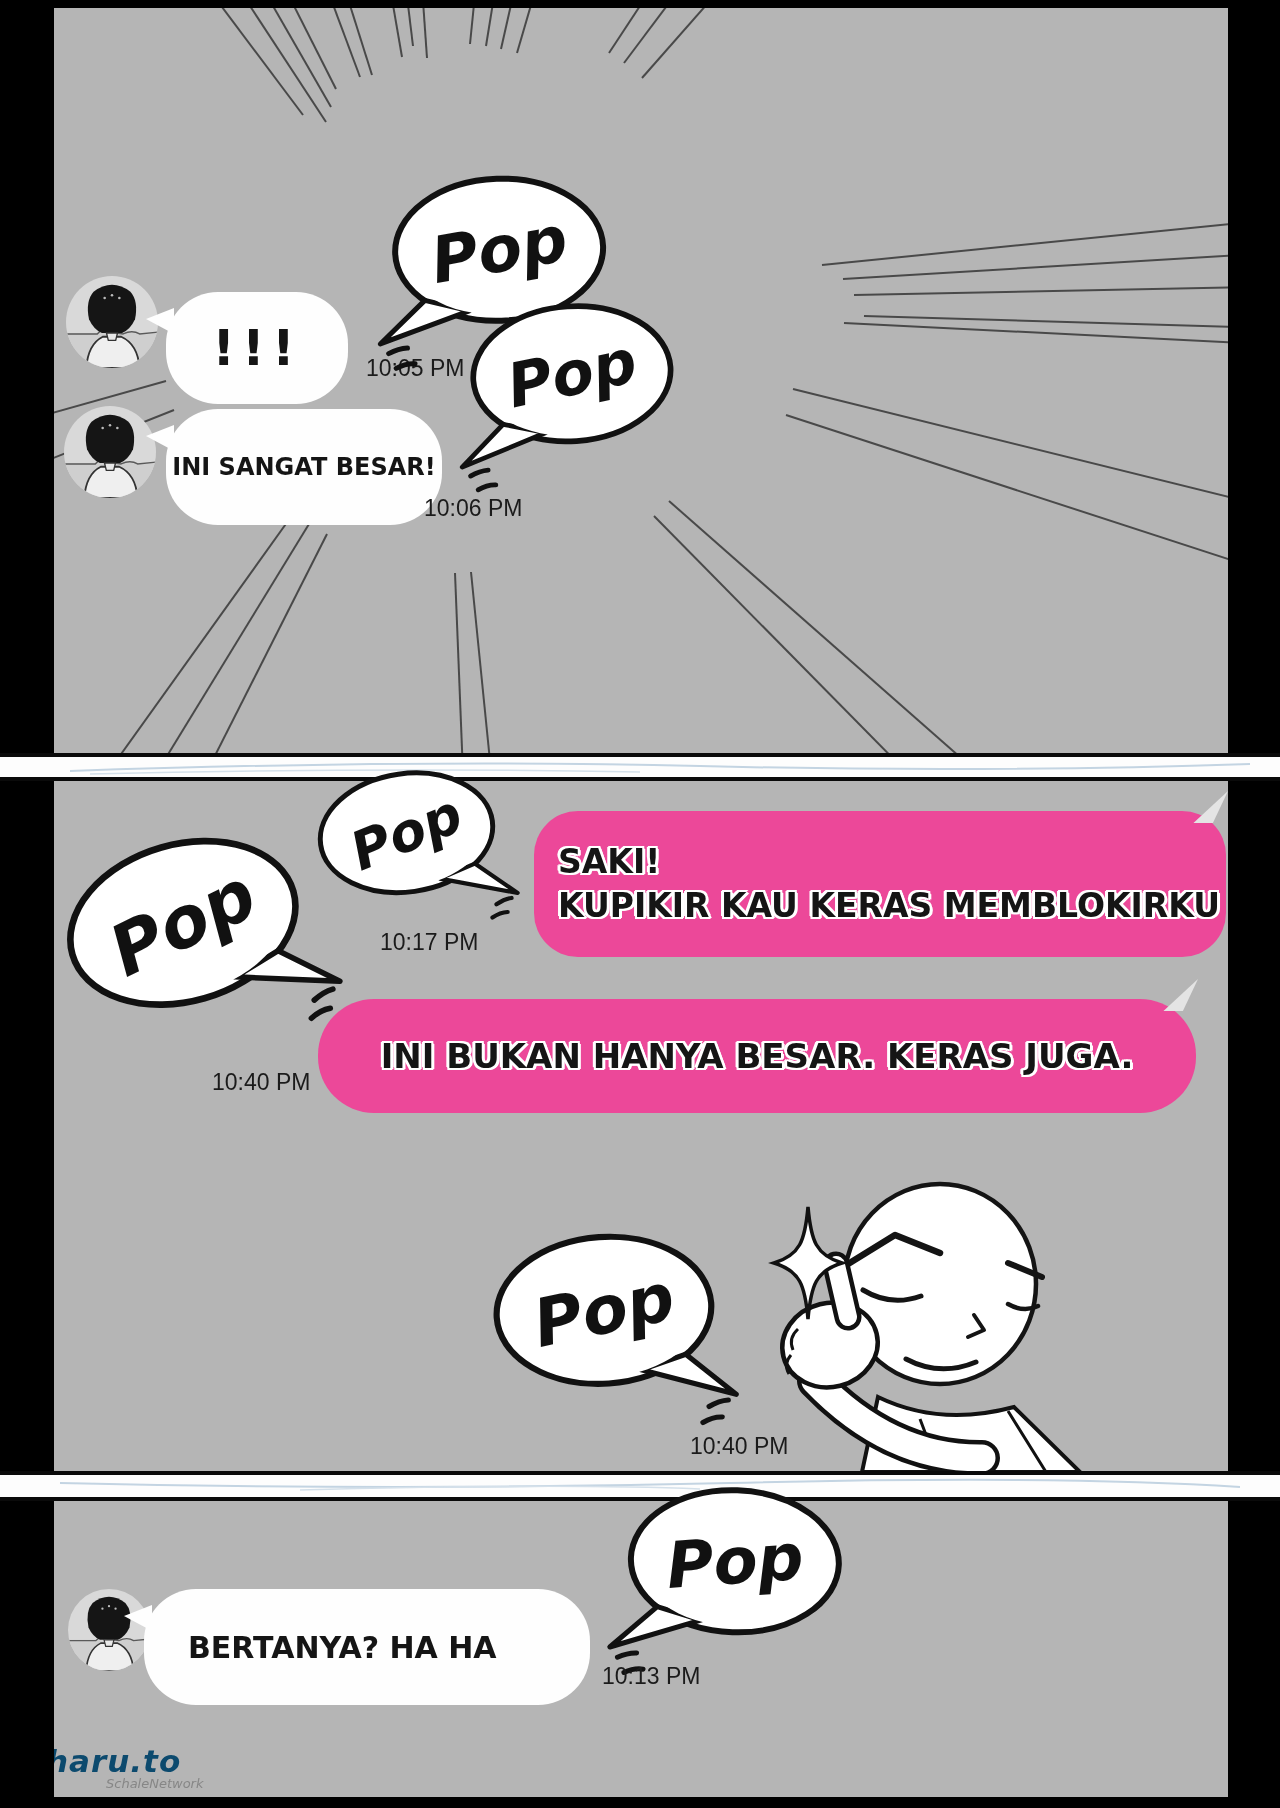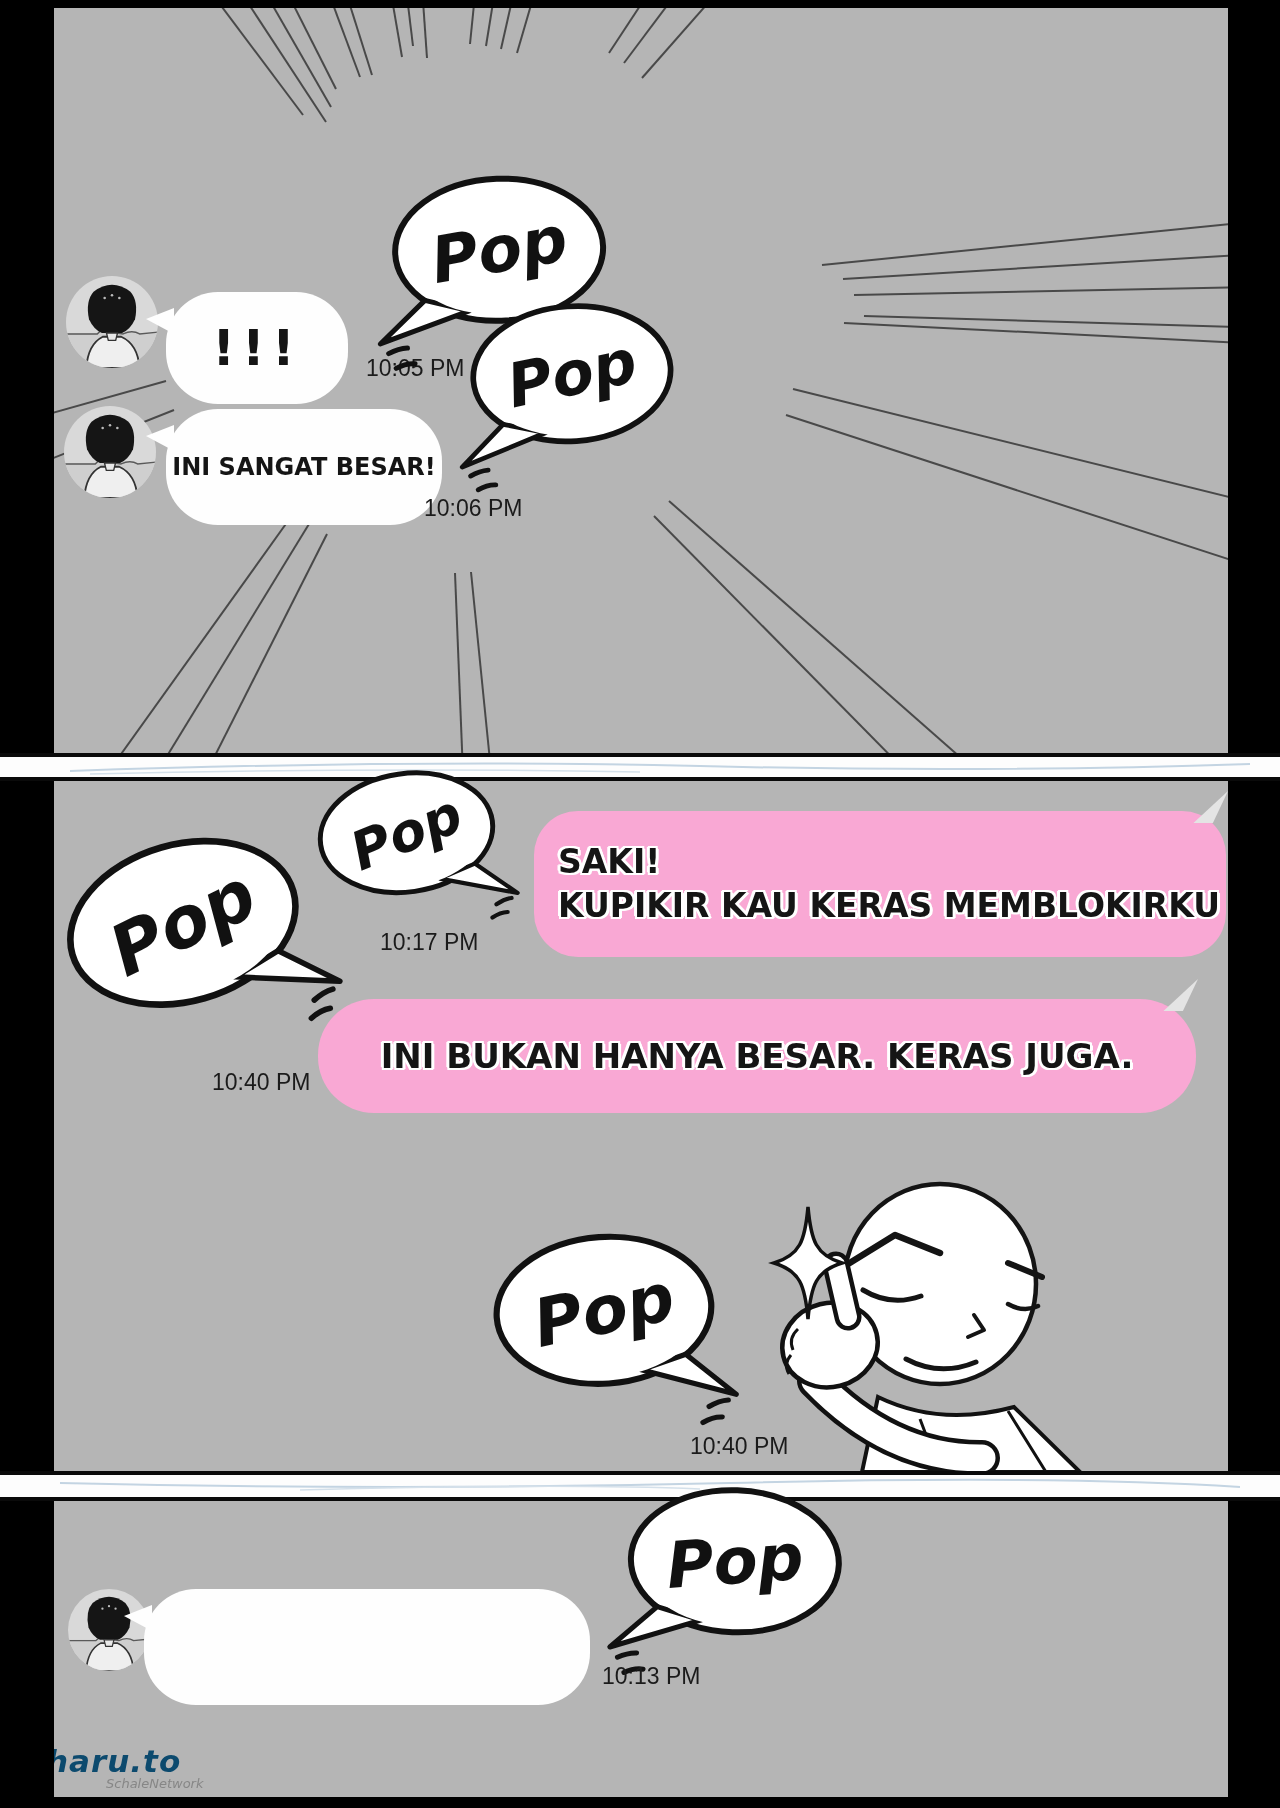--- a/index.html
+++ b/index.html
@@ -12,21 +12,21 @@
   .gutter{position:absolute;left:0;width:1280px;background:#fdfdfd;
           border-top:4px solid #0a0a0a;border-bottom:4px solid #0a0a0a;box-sizing:border-box;}
   #gutter1{top:753px;height:28px;}
   #gutter2{top:1471px;height:30px;}
   .gutter svg{display:block;width:100%;height:100%;}
   .speedlines{position:absolute;left:0;top:0;}
   .avatar{position:absolute;}
   .bubble{position:absolute;background:#fefefe;border-radius:52px;display:flex;align-items:center;}
   .tailL:before{content:"";position:absolute;left:-20px;top:16px;width:28px;height:26px;
                 background:#fefefe;clip-path:polygon(100% 0,0 42%,100% 100%);}
-  .bubble-right{background:#f9a8d4;border-radius:44px;}
+  .bubble-right{background:#ec4899;border-radius:44px;}
   .bubble-right:before{content:"";position:absolute;right:-2px;top:-20px;width:36px;height:32px;
                 background:#e4e4e4;clip-path:polygon(4% 100%,100% 0,58% 100%);}
   .msg{font-weight:bold;color:#151515;width:100%;}
   .center{text-align:center;}
   .outline{text-shadow:2px 0 0 #fff,-2px 0 0 #fff,0 2px 0 #fff,0 -2px 0 #fff,
            2px 2px 0 #fff,-2px -2px 0 #fff,2px -2px 0 #fff,-2px 2px 0 #fff,
            3px 1px 0 #fff,-3px -1px 0 #fff;}
   .ts{position:absolute;font-family:"Liberation Sans",sans-serif;font-size:23px;color:#1b1b1b;
       white-space:nowrap;}
   .pop{position:absolute;}
@@ -213,20 +213,21 @@
     <path d="M14,180 q10,-5 19,-5 M21,195 q10,-5 19,-4" fill="none" stroke="#111" stroke-width="5" stroke-linecap="round"></path>
     <text x="128" y="102" text-anchor="middle" transform="rotate(-6 128 80)">Pop</text>
   </svg>
   <div class="ts" style="left:548px;top:162px;">10:13 PM</div>
 
   <svg class="avatar" style="left:14px;top:88px" width="82" height="82">
       <use href="#avatar-girl"></use>
     </svg>
   <div class="bubble tailL" style="left:90px;top:88px;width:446px;height:116px;">
     <div class="msg" style="font-size:30px;line-height:37px;padding-left:44px;">
+      <div>BERTANYA? HA HA</div>
     </div>
   </div>
 
   <div class="wm-wrap">
     <div class="wm-title">haru.to</div>
     <div class="wm-sub">SchaleNetwork</div>
   </div>
 </div>
 
 </body></html>

